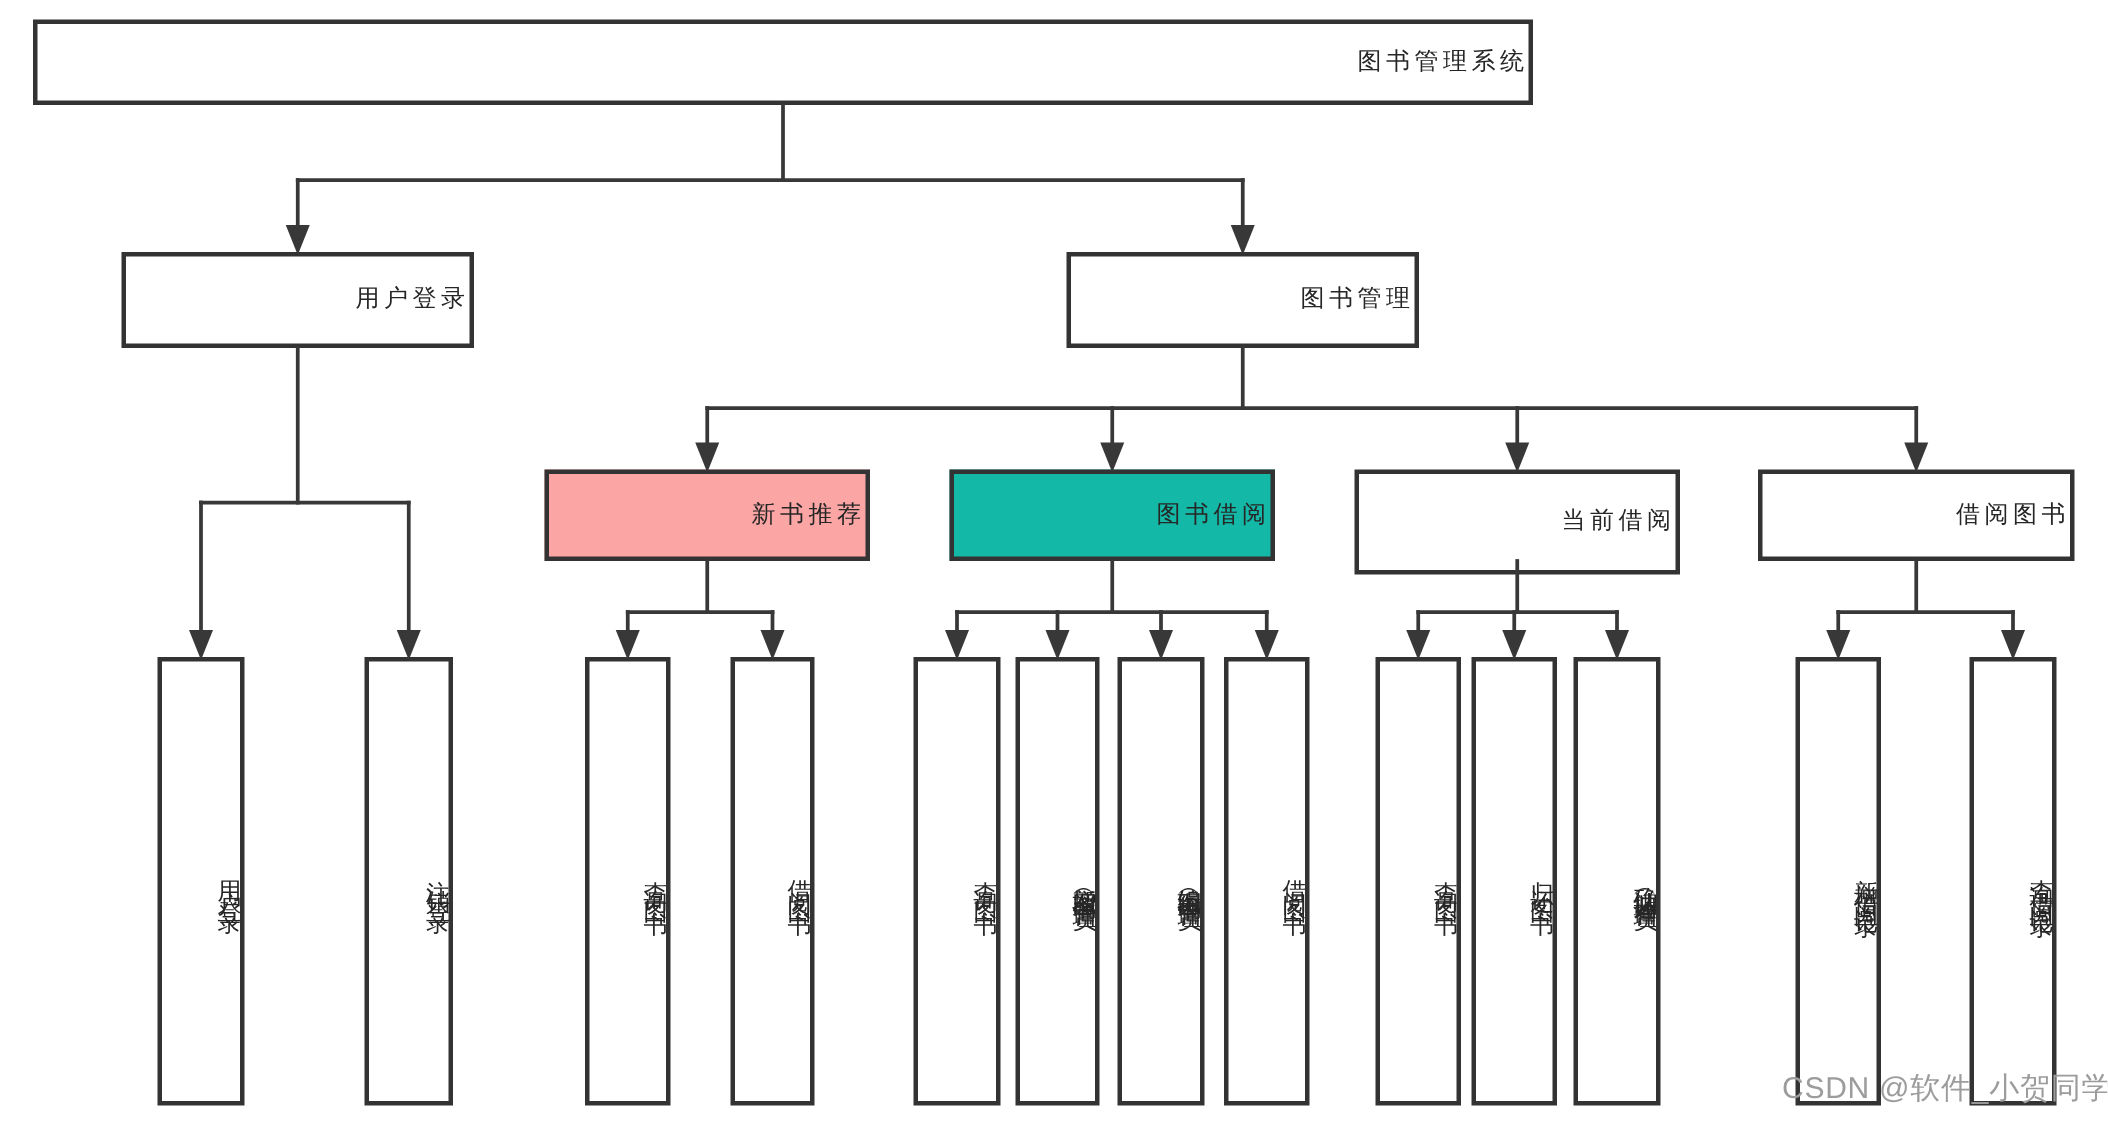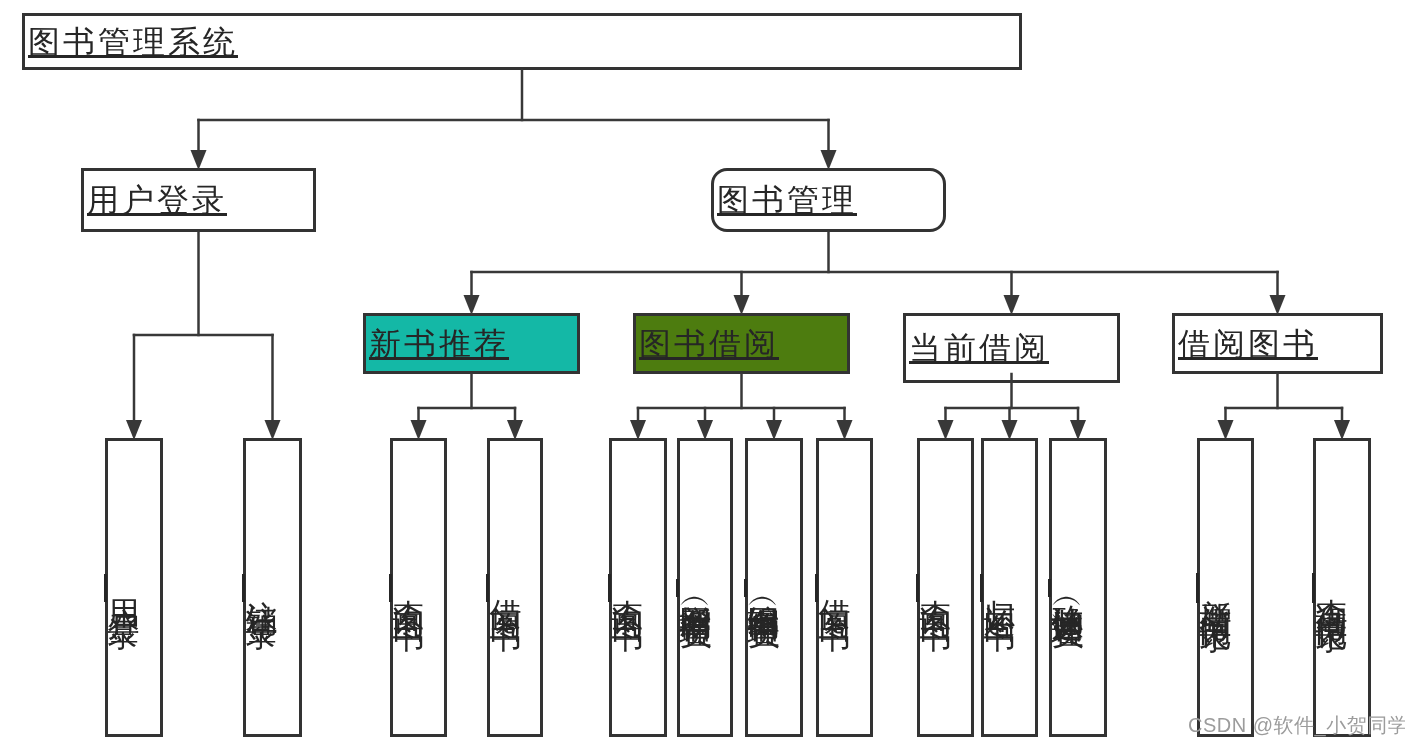--- a/index.html
+++ b/index.html
@@ -12,25 +12,24 @@
     font-family: "Liberation Sans", sans-serif;
   }
   #nodes-layer { position: absolute; left: 0; top: 0; width: 100%; height: 100%; }
   .node {
     position: absolute;
     box-sizing: border-box;
     border: 3px solid #333333;
     background: #ffffff;
     display: flex;
     align-items: center;
-    justify-content: flex-start;
+    justify-content: flex-end;
     color: #262626;
-    font-size: 32px;
+    font-size: 16px;
     line-height: 1;
-    text-decoration: underline;
   }
   .node .lbl {
     white-space: nowrap;
     letter-spacing: 3px;
     text-indent: 3px;
   }
   .node.vertical .lbl {
     writing-mode: vertical-rl;
     text-indent: 0;
     letter-spacing: 7px;
@@ -56,27 +55,27 @@
 <body>
 
 <div id="diagram-canvas" style="background: rgb(255, 255, 255);">
   <div id="nodes-layer">
       <div class="node" style="left: 22px; top: 13px; width: 1000px; height: 57px; border-color: rgb(51, 51, 51); background: rgb(255, 255, 255); color: rgb(38, 38, 38);">
         <span class="lbl">图书管理系统</span>
       </div>
       <div class="node" style="left: 81px; top: 168px; width: 235px; height: 64px; border-color: rgb(51, 51, 51); background: rgb(255, 255, 255); color: rgb(38, 38, 38);">
         <span class="lbl">用户登录</span>
       </div>
-      <div class="node" style="left: 711px; top: 168px; width: 235px; height: 64px; border-color: rgb(51, 51, 51); background: rgb(255, 255, 255); color: rgb(38, 38, 38); border-radius: 16px;">
+      <div class="node" style="left: 711px; top: 168px; width: 235px; height: 64px; border-color: rgb(51, 51, 51); background: rgb(255, 255, 255); color: rgb(38, 38, 38);">
         <span class="lbl">图书管理</span>
       </div>
-      <div class="node" style="left: 363px; top: 313px; width: 217px; height: 61px; border-color: rgb(51, 51, 51); background: #14b8a6; color: rgb(38, 38, 38);">
+      <div class="node" style="left: 363px; top: 313px; width: 217px; height: 61px; border-color: rgb(51, 51, 51); background: #fca5a5; color: rgb(38, 38, 38);">
         <span class="lbl">新书推荐</span>
       </div>
-      <div class="node" style="left: 633px; top: 313px; width: 217px; height: 61px; border-color: rgb(51, 51, 51); background: #4d7c0f; color: rgb(38, 38, 38);">
+      <div class="node" style="left: 633px; top: 313px; width: 217px; height: 61px; border-color: rgb(51, 51, 51); background: #14b8a6; color: rgb(38, 38, 38);">
         <span class="lbl">图书借阅</span>
       </div>
       <div class="node" style="left: 903px; top: 313px; width: 217px; height: 70px; border-color: rgb(51, 51, 51); background: rgb(255, 255, 255); color: rgb(38, 38, 38);">
         <span class="lbl">当前借阅</span>
       </div>
       <div class="node" style="left: 1172px; top: 313px; width: 211px; height: 61px; border-color: rgb(51, 51, 51); background: rgb(255, 255, 255); color: rgb(38, 38, 38);">
         <span class="lbl">借阅图书</span>
       </div>
       <div class="node vertical" style="left: 105px; top: 438px; width: 58px; height: 299px; border-color: rgb(51, 51, 51); background: rgb(255, 255, 255); color: rgb(38, 38, 38);">
         <span class="lbl">用户登录</span>

